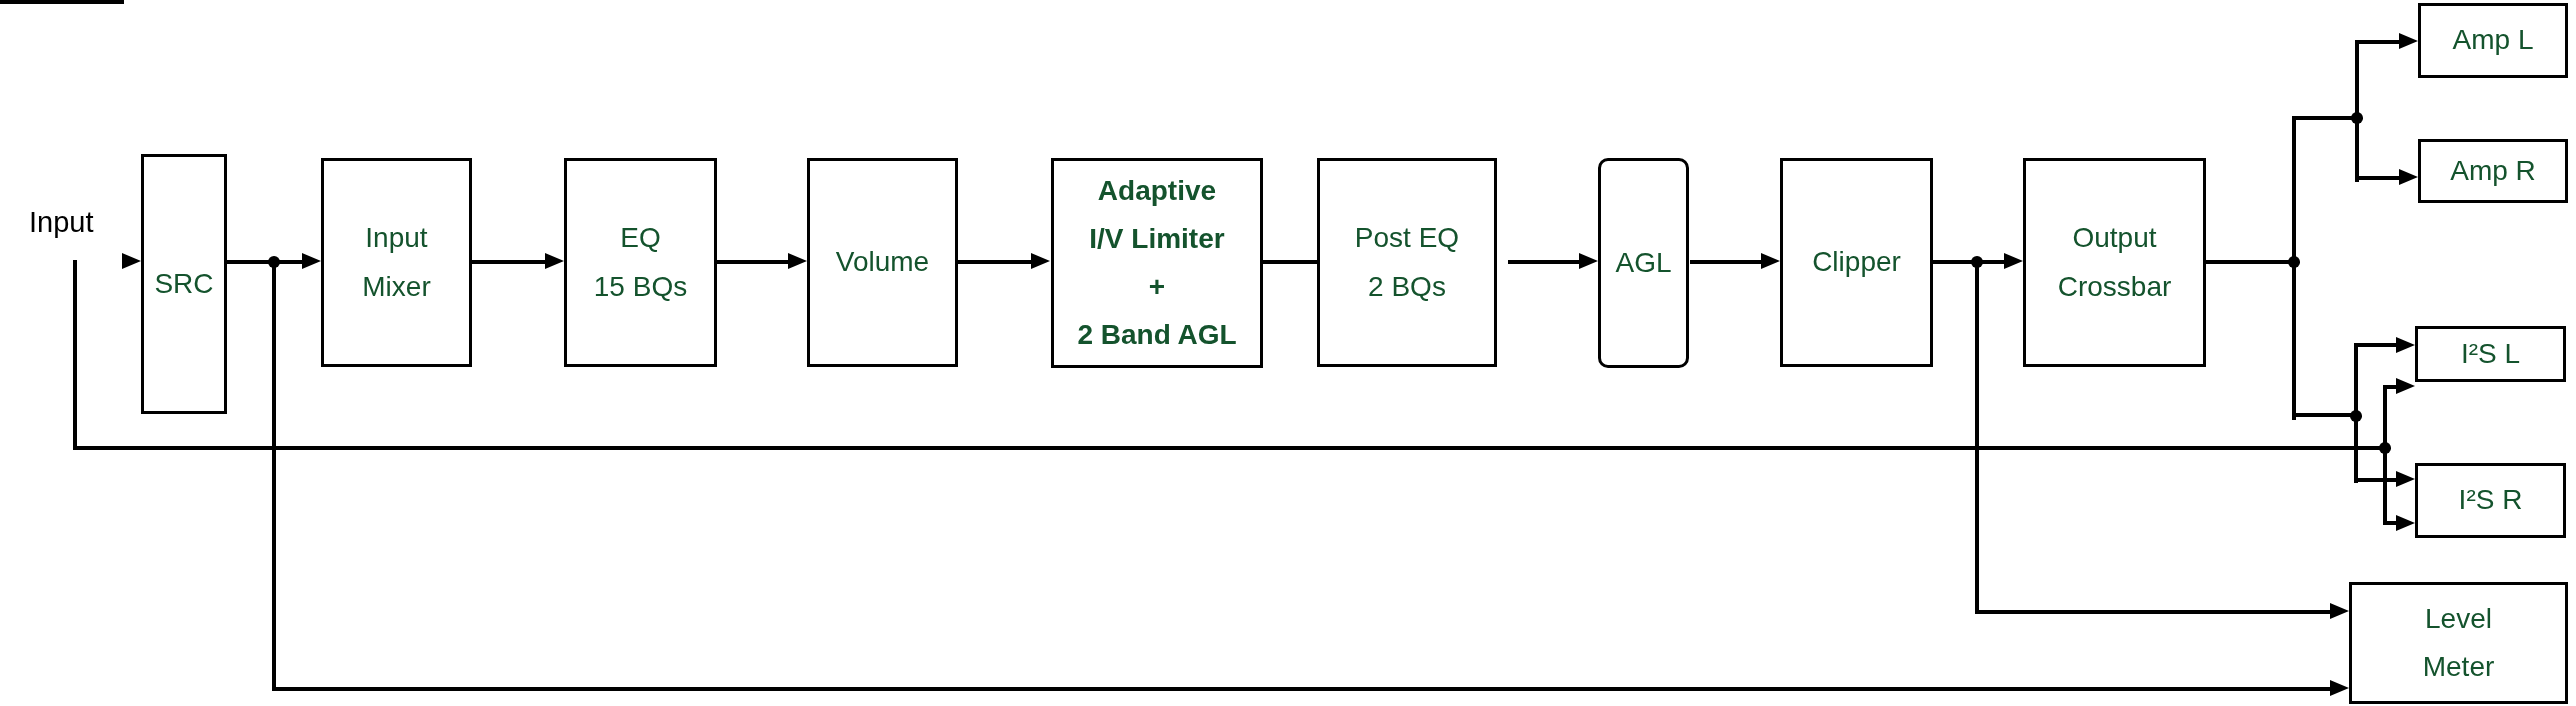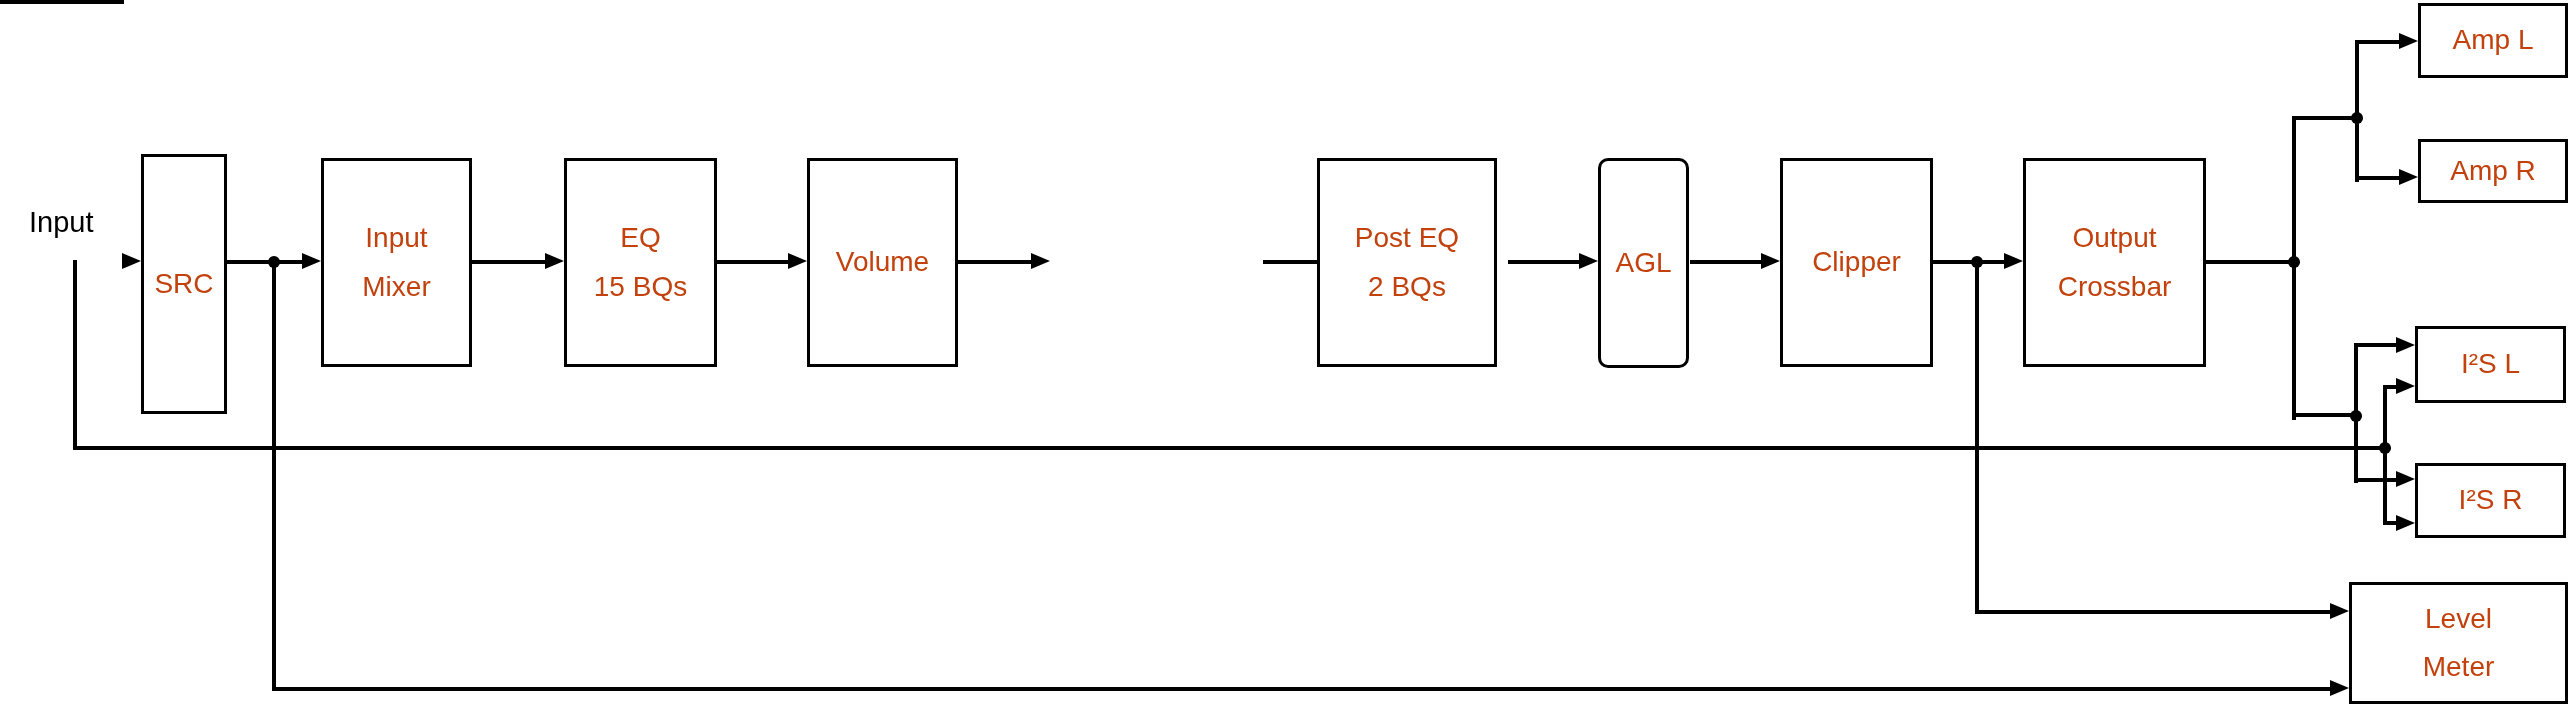--- a/index.html
+++ b/index.html
@@ -4,21 +4,21 @@
 <style>
   html,body{margin:0;padding:0;background:#ffffff;}
   .canvas{
     position:relative;width:2576px;height:706px;background:#ffffff;
     font-family:"Liberation Sans", sans-serif;color:#000;overflow:hidden;
   }
   .box{
     position:absolute;border:3.9px solid #000;background:#fff;box-sizing:border-box;
     display:flex;align-items:center;justify-content:center;text-align:center;
   }
-  .box span{white-space:pre-line;font-size:28px;line-height:1.72;color:#c2410c;}
+  .box span{white-space:pre-line;font-size:28px;line-height:1.72;color:#14532d;}
   .box span.bold{font-weight:bold;}
   .hline,.vline{position:absolute;background:#000;}
   .hline{height:3.9px;}
   .vline{width:3.9px;}
   .arrow-r{
     position:absolute;width:0;height:0;
     border-top:8.8px solid transparent;border-bottom:8.8px solid transparent;
     border-left:19.5px solid #000;
   }
   .dot{position:absolute;width:11.7px;height:11.7px;border-radius:50%;background:#000;}
@@ -109,20 +109,26 @@
 
   <div class="box" style="left:564px;top:158px;width:153px;height:209px;">
     <span>EQ
 15 BQs</span>
   </div>
 
   <div class="box" style="left:807px;top:158px;width:151px;height:209px;">
     <span>Volume</span>
   </div>
 
+  <div class="box" style="left:1051px;top:158px;width:212px;height:210px;">
+    <span class="bold">Adaptive
+I/V Limiter
++
+2 Band AGL</span>
+  </div>
 
   <div class="box" style="left:1317px;top:158px;width:180px;height:209px;">
     <span>Post EQ
 2 BQs</span>
   </div>
 
   <div class="box" style="left:1598px;top:158px;width:91px;height:210px;border-radius:10px;">
     <span>AGL</span>
   </div>
 
@@ -136,21 +142,21 @@
   </div>
 
   <div class="box" style="left:2418px;top:2.9px;width:150px;height:75px;">
     <span>Amp L</span>
   </div>
 
   <div class="box" style="left:2418px;top:139px;width:150px;height:64px;">
     <span>Amp R</span>
   </div>
 
-  <div class="box" style="left:2415px;top:326px;width:151px;height:77px;">
+  <div class="box" style="left:2415px;top:326px;width:151px;height:56px;">
     <span>I²S L</span>
   </div>
 
   <div class="box" style="left:2415px;top:463px;width:151px;height:75px;align-items:center;">
     <span>I²S R</span>
   </div>
 
   <div class="box" style="left:2349px;top:582px;width:219px;height:122px;">
     <span>Level
 Meter</span>

